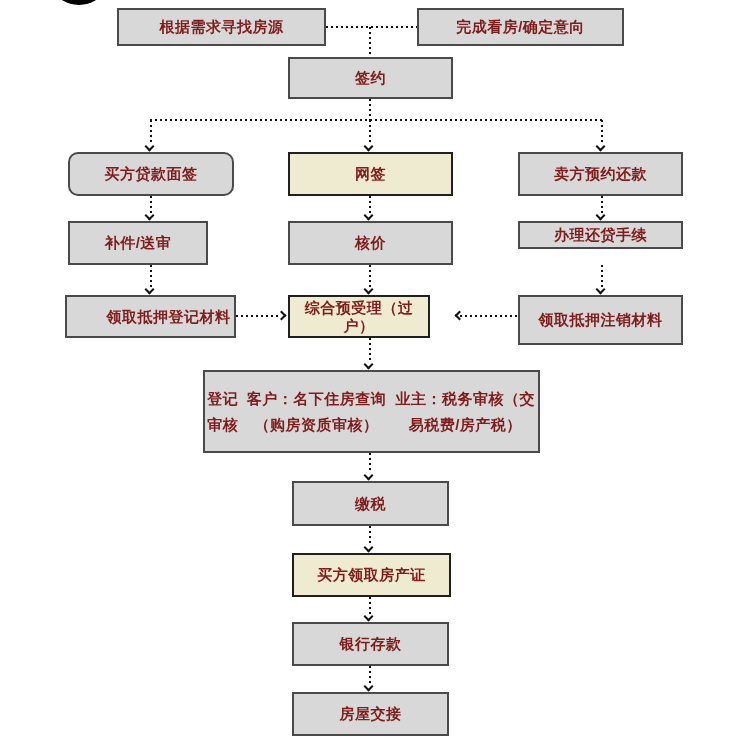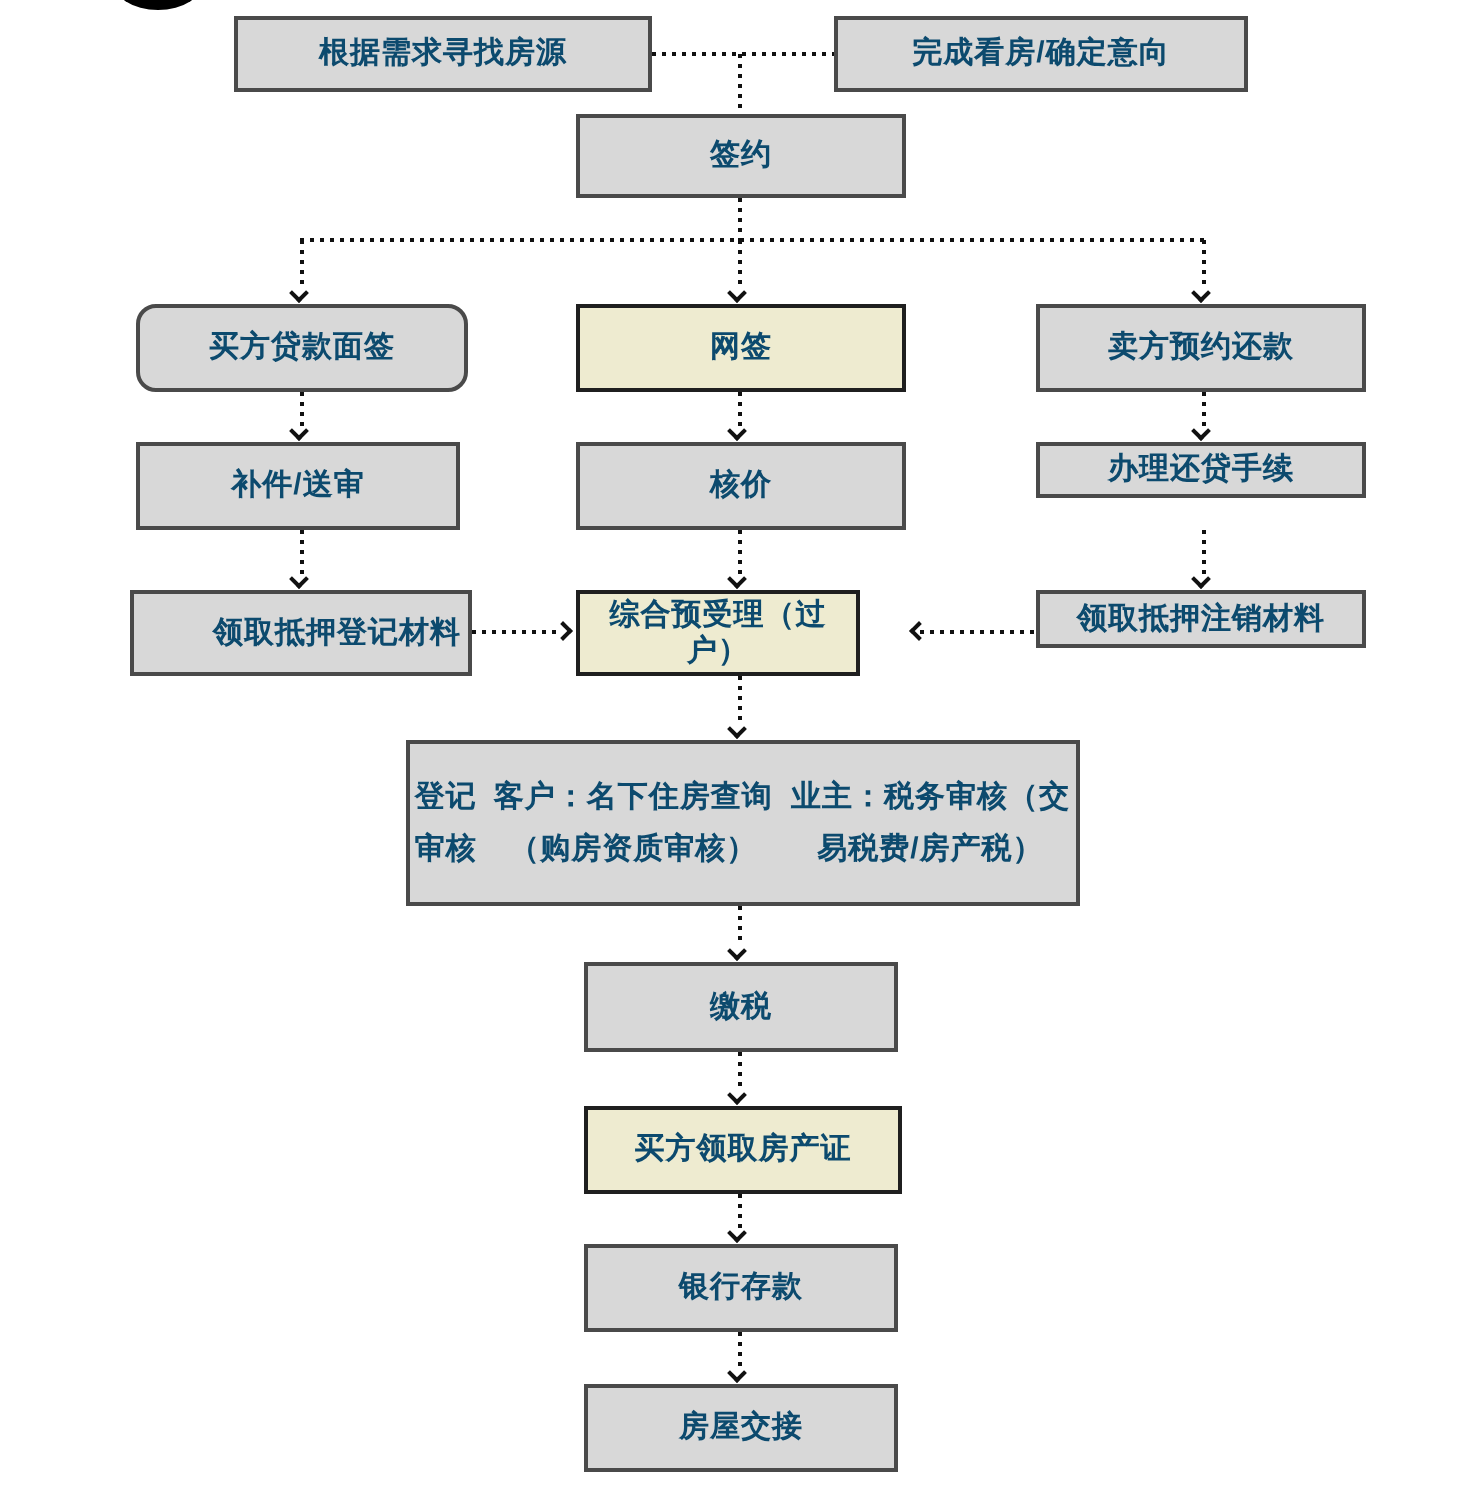--- a/index.html
+++ b/index.html
@@ -11,21 +11,21 @@
   }
   #stage{
     position:relative;width:740px;height:746px;overflow:hidden;background:#ffffff;
   }
   .node{
     position:absolute;
     box-sizing:border-box;
     background:#d8d8d8;
     border:2px solid #4a4a4a;
     display:flex;align-items:center;justify-content:center;
-    font-size:15px;font-weight:700;color:#0c4a6e;
+    font-size:15px;font-weight:700;color:#7f1d1d;
     text-align:center;
     letter-spacing:0.5px;
     line-height:1.2;
   }
   .node.hl{
     background:#eeebd0;
     border-color:#1f1f1f;
   }
   .node.multi{
     flex-direction:row;
@@ -62,27 +62,27 @@
 
   <div class="node" style="left:117px;top:8px;width:209px;height:38px;">根据需求寻找房源</div>
   <div class="node" style="left:417px;top:8px;width:207px;height:38px;">完成看房/确定意向</div>
 
   <div class="node" style="left:288px;top:57px;width:165px;height:42px;">签约</div>
 
   <div class="node" style="left:68px;top:152px;width:166px;height:44px;border-radius:10px;">买方贷款面签</div>
   <div class="node hl" style="left:288px;top:152px;width:165px;height:44px;">网签</div>
   <div class="node" style="left:518px;top:152px;width:165px;height:44px;">卖方预约还款</div>
 
-  <div class="node" style="left:68px;top:221px;width:162px;height:44px;">补件/送审</div>
+  <div class="node" style="left:68px;top:221px;width:140px;height:44px;">补件/送审</div>
   <div class="node" style="left:288px;top:221px;width:165px;height:44px;">核价</div>
   <div class="node" style="left:518px;top:221px;width:165px;height:28px;">办理还贷手续</div>
 
   <div class="node" style="left:65px;top:295px;width:171px;height:43px;padding-left:36px;">领取抵押登记材料</div>
   <div class="node hl" style="left:288px;top:295px;width:142px;height:43px;">综合预受理（过户）</div>
-  <div class="node" style="left:518px;top:295px;width:165px;height:29px;">领取抵押注销材料</div>
+  <div class="node" style="left:518px;top:295px;width:165px;height:50px;">领取抵押注销材料</div>
 
   <div class="node multi" style="left:203px;top:370px;width:337px;height:83px;">
     <div>登记审核</div>
     <div>客户：名下住房查询（购房资质审核）</div>
     <div>业主：税务审核（交易税费/房产税）</div>
   </div>
 
   <div class="node" style="left:292px;top:481px;width:157px;height:45px;">缴税</div>
   <div class="node hl" style="left:292px;top:553px;width:159px;height:44px;">买方领取房产证</div>
   <div class="node" style="left:292px;top:622px;width:157px;height:44px;">银行存款</div>

